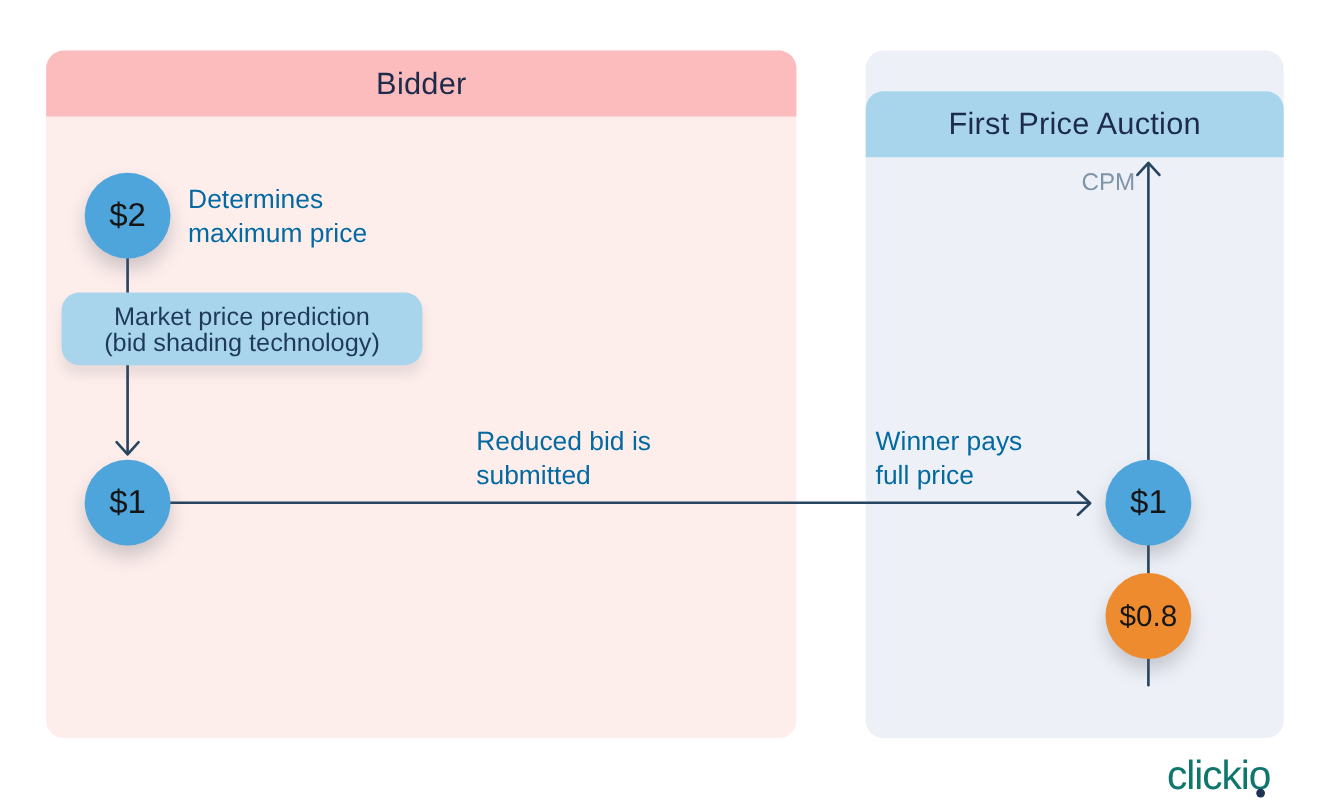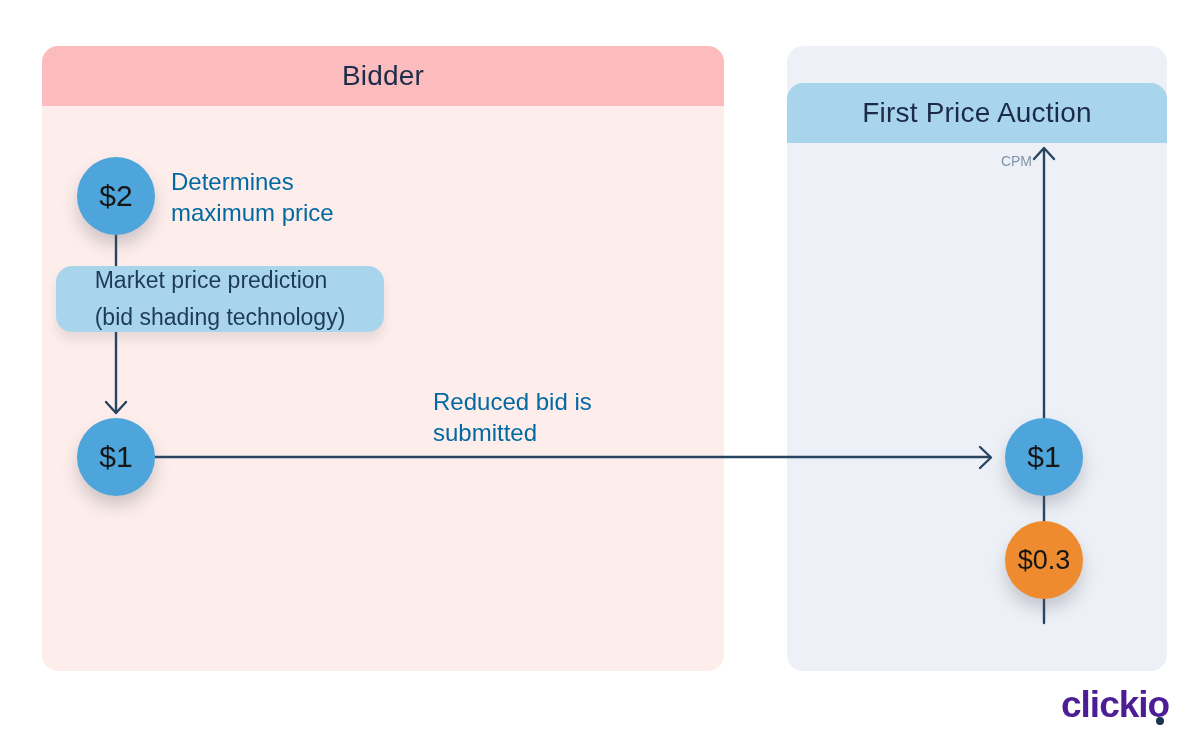--- a/index.html
+++ b/index.html
@@ -34,36 +34,36 @@
   .orange-circle { background: #ed8b2e; }
   .circle-max    { left: 77px;  top: 157px; }
   .circle-reduced{ left: 77px;  top: 418px; }
   .circle-paid   { left: 1005px; top: 418px; }
   .circle-shaded { left: 1005px; top: 521px; font-size: 27px; }
 
   
   .prediction-box {
     position: absolute; left: 56px; top: 266px; width: 328px; height: 66px;
     background: #a9d5ec; border-radius: 16px;
-    display: flex; align-items: center; justify-content: center; 
-    font-size: 23px; line-height: 37px; color: #1e3a5a; white-space: pre-line;
+    display: flex; align-items: center; justify-content: center; text-align: center;
+    font-size: 23px; line-height: 24px; color: #1e3a5a; white-space: pre-line;
     box-shadow: 0 8px 10px rgba(80, 80, 90, 0.12);
   }
 
   
   .flow-label { position: absolute; font-size: 24px; line-height: 31px; color: #0369a1; white-space: pre-line; }
   .label-determines { left: 171px; top: 166px; }
   .label-reduced    { left: 400px; top: 386px; margin-left: 33px; }
   .label-winner     { left: 796px; top: 386px; }
   .label-cpm { position: absolute; left: 960px; top: 153px; width: 72px; text-align: right;
-               font-size: 14px; color: #8094a9; }
+               font-size: 22px; color: #8094a9; }
 
   
   .logo { position: absolute; left: 1061px; top: 684px; height: 44px; }
-  .logo-text { font-size: 37px; font-weight: bold; letter-spacing: -1px; color: #4c1d95; }
+  .logo-text { font-size: 37px; font-weight: normal; letter-spacing: -1px; color: #0f766e; }
   .logo-dot { position: absolute; right: 5px; top: 33px; width: 8px; height: 8px;
               border-radius: 50%; background: #1c3452; }
 </style>
 </head>
 <body>
 
 <div class="canvas">
 
   <section class="panel panel-bidder">
     <header class="panel-header">
@@ -93,21 +93,23 @@
   <div class="flow-label label-determines">Determines
 maximum price</div>
 
   <div class="prediction-box">Market price prediction
 (bid shading technology)</div>
 
   <div class="price-circle blue-circle circle-reduced">$1</div>
   <div class="flow-label label-reduced">Reduced bid is
 submitted</div>
 
+  <div class="flow-label label-winner">Winner pays
+full price</div>
   <div class="price-circle blue-circle circle-paid">$1</div>
-  <div class="price-circle orange-circle circle-shaded">$0.3</div>
+  <div class="price-circle orange-circle circle-shaded">$0.8</div>
 
   <div class="logo">
     <span class="logo-text">clickio</span>
     <span class="logo-dot"></span>
   </div>
 
 </div>
 
 </body></html>

